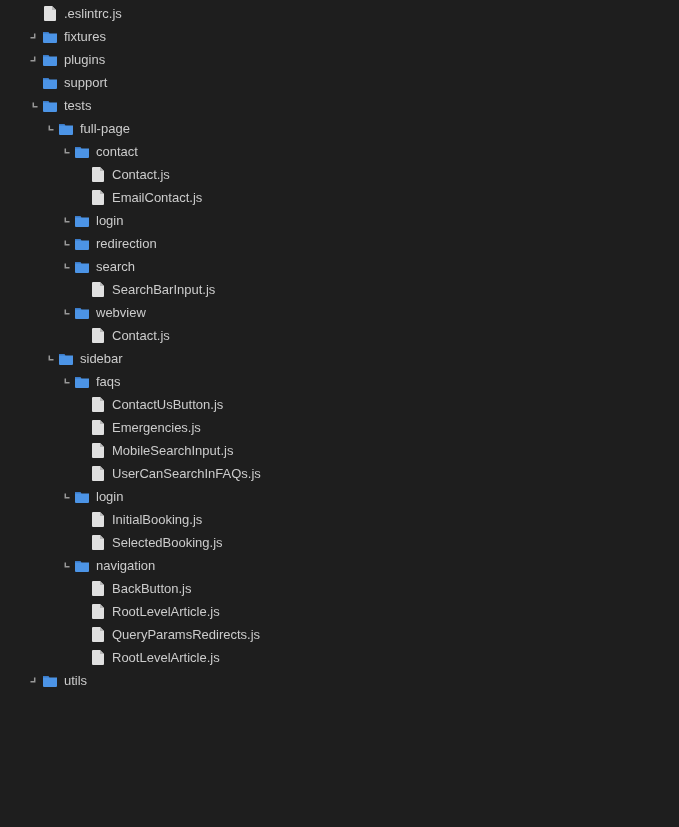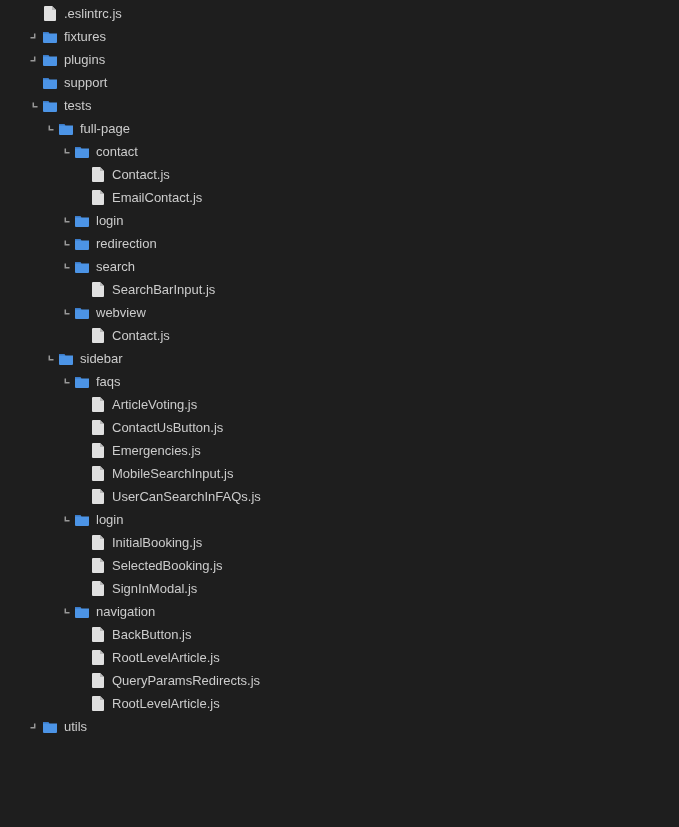--- a/index.html
+++ b/index.html
@@ -309,31 +309,20 @@
     </div>
     <div class="tree-item">
       <span class="spacer" style="width:74px"></span>
       <span class="chevron"></span>
       <span class="file-icon">
     <svg viewBox="0 0 12 15">
       <path d="M1 0 L8 0 L12 4 L12 14 Q12 15 11 15 L1 15 Q0 15 0 14 L0 1 Q0 0 1 0 Z" fill="#e0e0e0"></path>
       <path d="M8 0 L8 4 L12 4 Z" fill="#b8b8b8"></path>
     </svg>
   </span>
-      <span class="label">ArticleVoting.js</span>
-    </div>
-    <div class="tree-item">
-      <span class="spacer" style="width:74px"></span>
-      <span class="chevron"></span>
-      <span class="file-icon">
-    <svg viewBox="0 0 12 15">
-      <path d="M1 0 L8 0 L12 4 L12 14 Q12 15 11 15 L1 15 Q0 15 0 14 L0 1 Q0 0 1 0 Z" fill="#e0e0e0"></path>
-      <path d="M8 0 L8 4 L12 4 Z" fill="#b8b8b8"></path>
-    </svg>
-  </span>
       <span class="label">ContactUsButton.js</span>
     </div>
     <div class="tree-item">
       <span class="spacer" style="width:74px"></span>
       <span class="chevron"></span>
       <span class="file-icon">
     <svg viewBox="0 0 12 15">
       <path d="M1 0 L8 0 L12 4 L12 14 Q12 15 11 15 L1 15 Q0 15 0 14 L0 1 Q0 0 1 0 Z" fill="#e0e0e0"></path>
       <path d="M8 0 L8 4 L12 4 Z" fill="#b8b8b8"></path>
     </svg>
@@ -391,31 +380,20 @@
     <div class="tree-item">
       <span class="spacer" style="width:74px"></span>
       <span class="chevron"></span>
       <span class="file-icon">
     <svg viewBox="0 0 12 15">
       <path d="M1 0 L8 0 L12 4 L12 14 Q12 15 11 15 L1 15 Q0 15 0 14 L0 1 Q0 0 1 0 Z" fill="#e0e0e0"></path>
       <path d="M8 0 L8 4 L12 4 Z" fill="#b8b8b8"></path>
     </svg>
   </span>
       <span class="label">SelectedBooking.js</span>
-    </div>
-    <div class="tree-item">
-      <span class="spacer" style="width:74px"></span>
-      <span class="chevron"></span>
-      <span class="file-icon">
-    <svg viewBox="0 0 12 15">
-      <path d="M1 0 L8 0 L12 4 L12 14 Q12 15 11 15 L1 15 Q0 15 0 14 L0 1 Q0 0 1 0 Z" fill="#e0e0e0"></path>
-      <path d="M8 0 L8 4 L12 4 Z" fill="#b8b8b8"></path>
-    </svg>
-  </span>
-      <span class="label">SignInModal.js</span>
     </div>
     <div class="tree-item">
       <span class="spacer" style="width:58px"></span>
       <span class="chevron">
     <svg viewBox="0 0 10 10">
           <path d="M2 3 L5 6 L8 3" stroke="#999999" stroke-width="1.5" fill="none" transform="rotate(45 5 5)"></path>
         </svg>
   </span>
       <span class="folder-icon">
     <svg viewBox="0 0 16 14">

